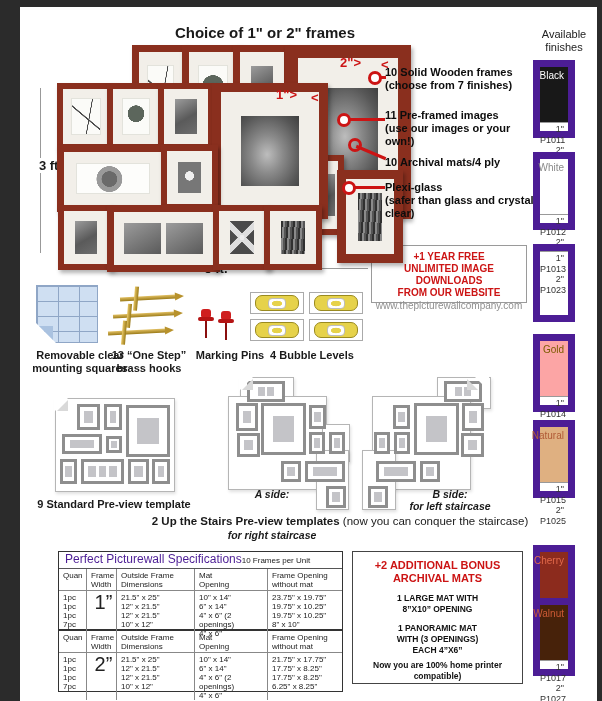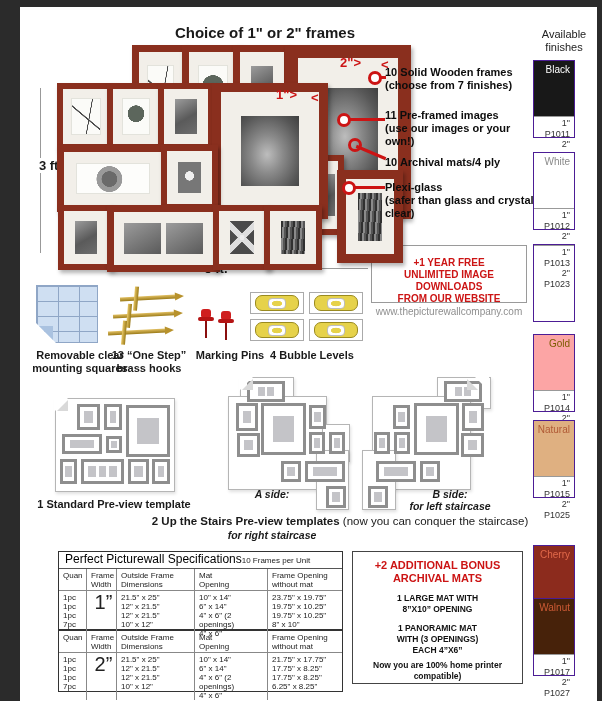--- a/index.html
+++ b/index.html
@@ -43,28 +43,28 @@
   
   .dot{position:absolute;width:8px;height:8px;border:3px solid var(--accent-red,#cc1414);
        border-radius:50%;background:#fff;z-index:5;}
   .dot.hollow{background:transparent;}
   .cline{position:absolute;height:3px;background:var(--accent-red,#cc1414);z-index:4;}
   .callout{position:absolute;left:385px;width:150px;font-size:11px;font-weight:bold;
            line-height:13px;color:#0d0d0d;z-index:5;}
 
   
   .promo{position:absolute;left:371px;top:245px;width:156px;height:58px;border:1px solid #9a9a9a;
-         text-align:center;padding-top:11px;box-sizing:border-box;}
+         text-align:center;padding-top:5px;box-sizing:border-box;}
   .promo .rl{color:var(--accent-red,#cc1414);font-weight:bold;font-size:10px;line-height:12px;}
   .promo .url{color:#8f8f8f;font-size:10px;line-height:13px;}
 
   
   .finhead{position:absolute;left:533px;top:28px;width:62px;text-align:center;
            font-size:11px;line-height:13px;color:#222;}
-  .finish{position:absolute;left:533px;width:42px;height:78px;border:1px solid #4c1d95;
+  .finish{position:absolute;left:533px;width:42px;height:78px;border:7px solid #4c1d95;
           box-sizing:border-box;background:#fff;}
   .finish .sw{height:55px;position:relative;}
   .finish .sw span{position:absolute;right:4px;top:3px;font-size:10px;}
   .finish .codes{height:21px;border-top:1px solid #999;text-align:right;
                  font-size:9px;line-height:10.5px;color:#333;padding:1px 4px 0 0;}
   .finish .codes span{display:block;}
 
   
   .squares{position:absolute;left:36px;top:285px;width:62px;height:58px;background:#cfdff2;
            border:1px solid #8fa6c6;box-sizing:border-box;
@@ -106,21 +106,21 @@
   .tf b{display:block;width:56%;height:58%;background:#c4c4c8;}
   .tf.w3 b,.tf.w2 b{width:20%;height:55%;}
   .tpllbl{position:absolute;font-weight:bold;font-size:11px;color:#1a1a1a;text-align:center;}
   .stairlbl{position:absolute;font-weight:bold;font-style:italic;font-size:10.5px;line-height:12px;
             text-align:center;color:#1a1a1a;}
   .caption{position:absolute;left:130px;top:515px;width:420px;text-align:center;font-size:11.5px;color:#1a1a1a;}
 
   
   .spec{position:absolute;left:58px;top:551px;width:285px;border:1px solid #333;background:#fff;box-sizing:border-box;}
   .spec .trow{display:flex;align-items:baseline;height:17px;border-bottom:1px solid #555;padding-left:6px;box-sizing:border-box;}
-  .spec .trow .t1{font-size:12px;color:#000000;}
+  .spec .trow .t1{font-size:12px;color:#4c1d95;}
   .spec .trow .t2{font-size:8px;color:#222;margin-left:0;}
   .sgrid{display:grid;grid-template-columns:28px 30px 78px 73px 74px;}
   .sgrid>div{border-right:1px solid #888;padding:2px 0 0 4px;box-sizing:border-box;}
   .sgrid>div:last-child{border-right:none;}
   .shead{height:21px;font-size:8px;line-height:9px;color:#222;border-bottom:1px solid #888;}
   .shead.sep{border-top:2px solid #333;}
   .shead>div span{display:block;}
   .sdata{height:38px;font-size:8px;line-height:9px;color:#222;}
   .sdata span{display:block;}
   .sdata .wcell{font-size:20px;text-align:center;padding-top:7px;}
@@ -388,21 +388,21 @@
       <b></b>
       <b></b>
       <b></b>
     </div>
   <div class="tf" style="left:128px;top:459px;width:21px;height:25px;">
       <b></b>
     </div>
   <div class="tf" style="left:152px;top:459px;width:18px;height:25px;">
       <b></b>
     </div>
-  <div class="tpllbl" style="left:35px;top:498px;width:158px;">1 Standard Pre-view template</div>
+  <div class="tpllbl" style="left:35px;top:498px;width:158px;">9 Standard Pre-view template</div>
 
   <div class="sheet" style="left:240px;top:377px;width:52px;height:30px;"></div>
   <div class="sheet" style="left:228px;top:396px;width:97px;height:92px;"></div>
   <div class="sheet" style="left:322px;top:424px;width:26px;height:36px;"></div>
   <div class="sheet" style="left:316px;top:450px;width:31px;height:58px;"></div>
   <i class="fold-tl" style="left:239px;top:376px;"></i>
     <i class="fold-tl-f" style="left:242px;top:379px;"></i>
   <div class="tf w2" style="left:247px;top:381px;width:38px;height:21px;">
       <b></b>
       <b></b>

